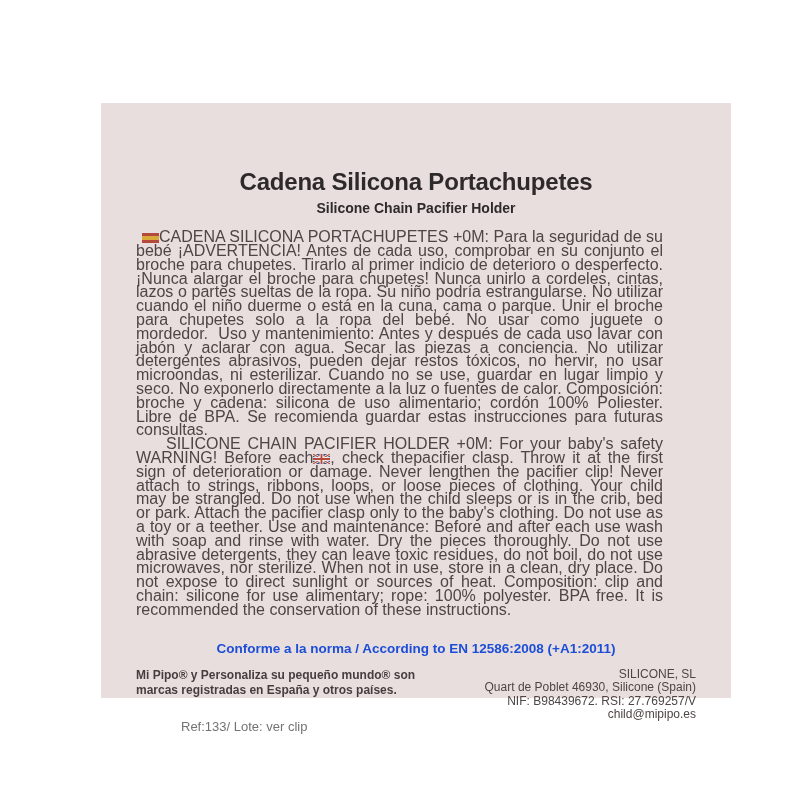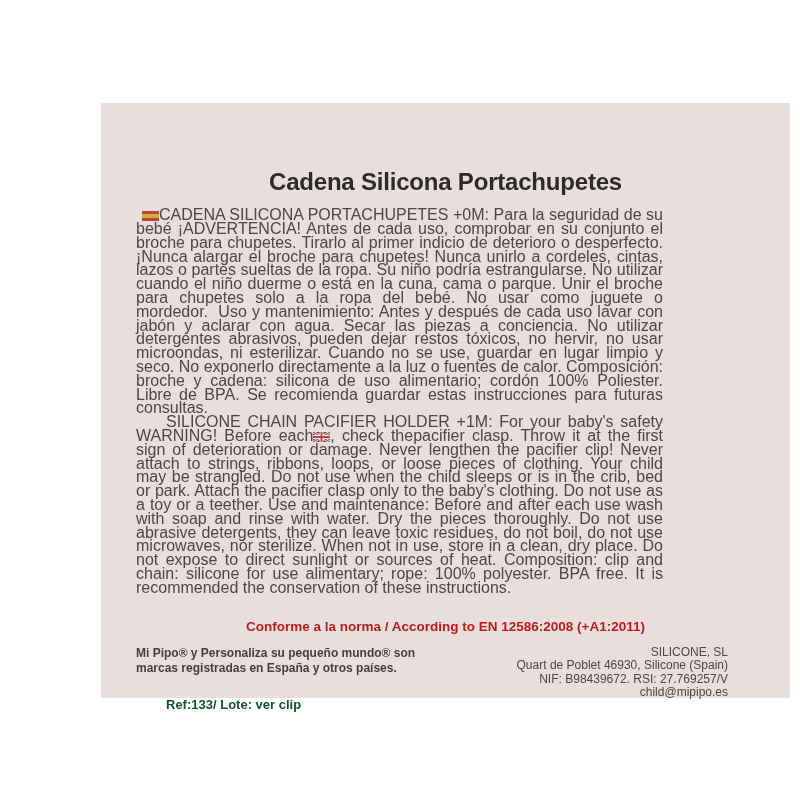--- a/index.html
+++ b/index.html
@@ -7,21 +7,21 @@
     padding: 0;
     width: 800px;
     height: 800px;
     background: #ffffff;
     font-family: "Liberation Sans", sans-serif;
   }
   .sheet {
     position: absolute;
     left: 101px;
     top: 103px;
-    width: 689px;
+    width: 630px;
     height: 595px;
     background: #e7dedd;
     box-sizing: border-box;
     padding: 0 35px;
     color: #4e4545;
   }
   .title {
     margin-top: 66px;
     text-align: center;
     font-size: 24px;
@@ -60,21 +60,21 @@
       #b34a3c 0%, #b34a3c 28%,
       #d9a93a 28%, #d9a93a 72%,
       #b34a3c 72%, #b34a3c 100%);
   }
   .flag-uk svg { display: block; }
   .compliance {
     margin-top: 24px;
     text-align: center;
     font-size: 13.5px;
     font-weight: bold;
-    color: #b91c1c;
+    color: #1d4ed8;
   }
   .footer-cols {
     margin-top: 12px;
     display: flex;
     justify-content: flex-start;
     align-items: flex-start;
     gap: 32px;
   }
   .footer-left {
     width: 320px;
@@ -86,36 +86,37 @@
   .footer-right {
     width: 240px;
     font-size: 12px;
     line-height: 13.5px;
     text-align: right;
     color: #4e4545;
   }
   .footer-right .co-line { display: block; }
   .ref-line {
     margin-top: 20px;
-    margin-left: 30px;
+    margin-left: 45px;
     font-size: 13px;
-    font-weight: bold;
-    color: #14532d;
+    font-weight: normal;
+    color: #737373;
   }
 </style>
 </head>
 <body>
 
 <div class="sheet">
 
   <div class="title">Cadena Silicona Portachupetes</div>
+  <div class="subtitle">Silicone Chain Pacifier Holder</div>
 
   <div class="body-text">
     <p class="para es"><span class="flag flag-es"></span><span>CADENA SILICONA PORTACHUPETES +0M: Para la seguridad de su bebé ¡ADVERTENCIA! Antes de cada uso, comprobar en su conjunto el broche para chupetes. Tirarlo al primer indicio de deterioro o desperfecto. ¡Nunca alargar el broche para chupetes! Nunca unirlo a cordeles, cintas, lazos o partes sueltas de la ropa. Su niño podría estrangularse. No utilizar cuando el niño duerme o está en la cuna, cama o parque. Unir el broche para chupetes solo a la ropa del bebé. No usar como juguete o mordedor.&nbsp; Uso y mantenimiento: Antes y después de cada uso lavar con jabón y aclarar con agua. Secar las piezas a conciencia. No utilizar detergentes abrasivos, pueden dejar restos tóxicos, no hervir, no usar microondas, ni esterilizar. Cuando no se use, guardar en lugar limpio y seco. No exponerlo directamente a la luz o fuentes de calor. Composición: broche y cadena: silicona de uso alimentario; cordón 100% Poliester. Libre de BPA. Se recomienda guardar estas instrucciones para futuras consultas.</span></p>
-    <p class="para en"><span>SILICONE CHAIN PACIFIER HOLDER +1M: For your baby's safety WARNING! Before each</span><span class="flag flag-uk"><svg width="17" height="10" viewBox="0 0 17 10" xmlns="http://www.w3.org/2000/svg">
+    <p class="para en"><span>SILICONE CHAIN PACIFIER HOLDER +0M: For your baby's safety WARNING! Before each</span><span class="flag flag-uk"><svg width="17" height="10" viewBox="0 0 17 10" xmlns="http://www.w3.org/2000/svg">
             <rect width="17" height="10" fill="#44507e"></rect>
             <path d="M0,0 L17,10 M17,0 L0,10" stroke="#ffffff" stroke-width="2.6"></path>
             <path d="M0,0 L17,10 M17,0 L0,10" stroke="#b34a3c" stroke-width="1.1"></path>
             <rect x="6.6" width="3.8" height="10" fill="#ffffff"></rect>
             <rect y="3.2" width="17" height="3.6" fill="#ffffff"></rect>
             <rect x="7.5" width="2" height="10" fill="#b34a3c"></rect>
             <rect y="4" width="17" height="2" fill="#b34a3c"></rect>
           </svg></span><span>, check thepacifier clasp. Throw it at the first sign of deterioration or damage. Never lengthen the pacifier clip! Never attach to strings, ribbons, loops, or loose pieces of clothing. Your child may be strangled. Do not use when the child sleeps or is in the crib, bed or park. Attach the pacifier clasp only to the baby's clothing. Do not use as a toy or a teether. Use and maintenance: Before and after each use wash with soap and rinse with water. Dry the pieces thoroughly. Do not use abrasive detergents, they can leave toxic residues, do not boil, do not use microwaves, nor sterilize. When not in use, store in a clean, dry place. Do not expose to direct sunlight or sources of heat. Composition: clip and chain: silicone for use alimentary; rope: 100% polyester. BPA free. It is recommended the conservation of these instructions.</span></p>
   </div>
 

